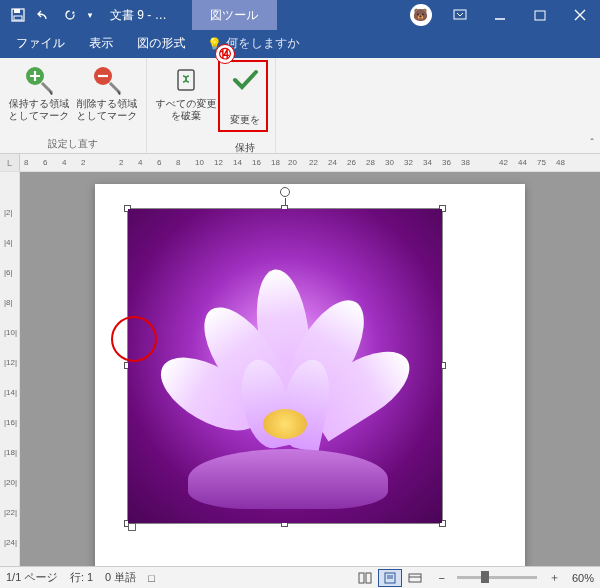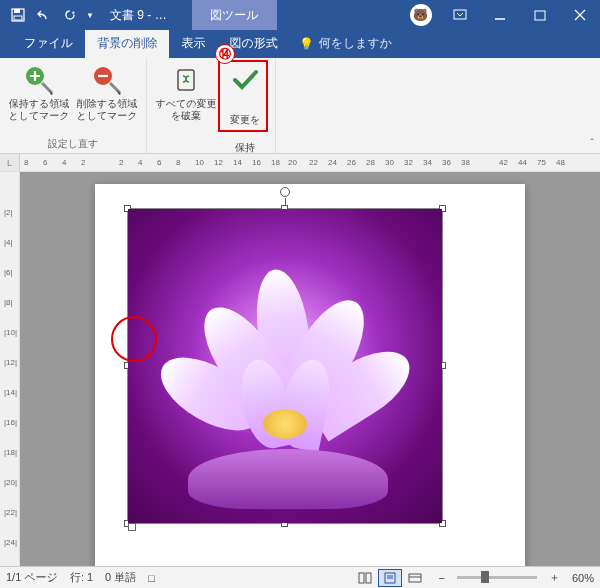--- a/index.html
+++ b/index.html
@@ -12,21 +12,21 @@
 .doc-title { margin-left: 14px; }
 .ctx-tab { position: absolute; left: 192px; top: 0; height: 30px; background: #7b8ec8; color: #fff; padding: 12px 18px; display: flex; align-items: center; font-size: 12px; }
 .title-right { position: absolute; right: 0; top: 0; display: flex; }
 .title-btn { width: 40px; height: 30px; display: flex; align-items: center; justify-content: center; cursor: pointer; }
 .avatar { width: 22px; height: 22px; border-radius: 50%; background: #fff; display: flex; align-items: center; justify-content: center; margin: 4px 8px 0 0; }
 
 
 .tabs { height: 28px; background: #2b579a; display: flex; align-items: flex-end; font-size: 12px; color: #fff; }
 .tab { padding: 6px 12px 6px; cursor: pointer; }
 .tab.active { background: #f3f3f3; color: #2b579a; }
-.tab.file { padding-left: 24px; }
+.tab.file { padding-left: 16px; }
 .tell-me { display: flex; align-items: center; gap: 4px; padding: 6px 10px; color: #e0e6f5; }
 
 
 .ribbon { height: 96px; background: #f3f3f3; border-bottom: 1px solid #d0d0d0; display: flex; position: relative; }
 .group { display: flex; flex-direction: column; align-items: center; border-right: 1px solid #e0e0e0; padding: 4px 6px 2px; }
 .group-row { display: flex; gap: 2px; }
 .big-btn { width: 66px; display: flex; flex-direction: column; align-items: center; font-size: 10px; color: #444; cursor: pointer; padding: 2px; text-align: center; line-height: 1.2; }
 .big-btn .icon { width: 32px; height: 32px; display: flex; align-items: center; justify-content: center; margin-bottom: 2px; }
 .group-label { font-size: 10px; color: #666; margin-top: auto; padding-top: 2px; }
 .ribbon-collapse { position: absolute; right: 6px; bottom: 4px; font-size: 11px; color: #666; cursor: pointer; }
@@ -115,21 +115,20 @@
     <div class="title-btn close">
         <svg width="12" height="12">
           <path d="M1 1 L11 11 M11 1 L1 11" stroke="#fff" stroke-width="1.3"></path>
         </svg>
       </div>
   </div>
 </div>
 
 <div class="tabs">
   <div class="tab file">ファイル</div>
-  <div class="tab active">背景の削除</div>
   <div class="tab">表示</div>
   <div class="tab">図の形式</div>
   <div class="tell-me">
     <span>💡</span>
     <span>何をしますか</span>
   </div>
 </div>
 
 <div class="ribbon">
   <div class="group">

